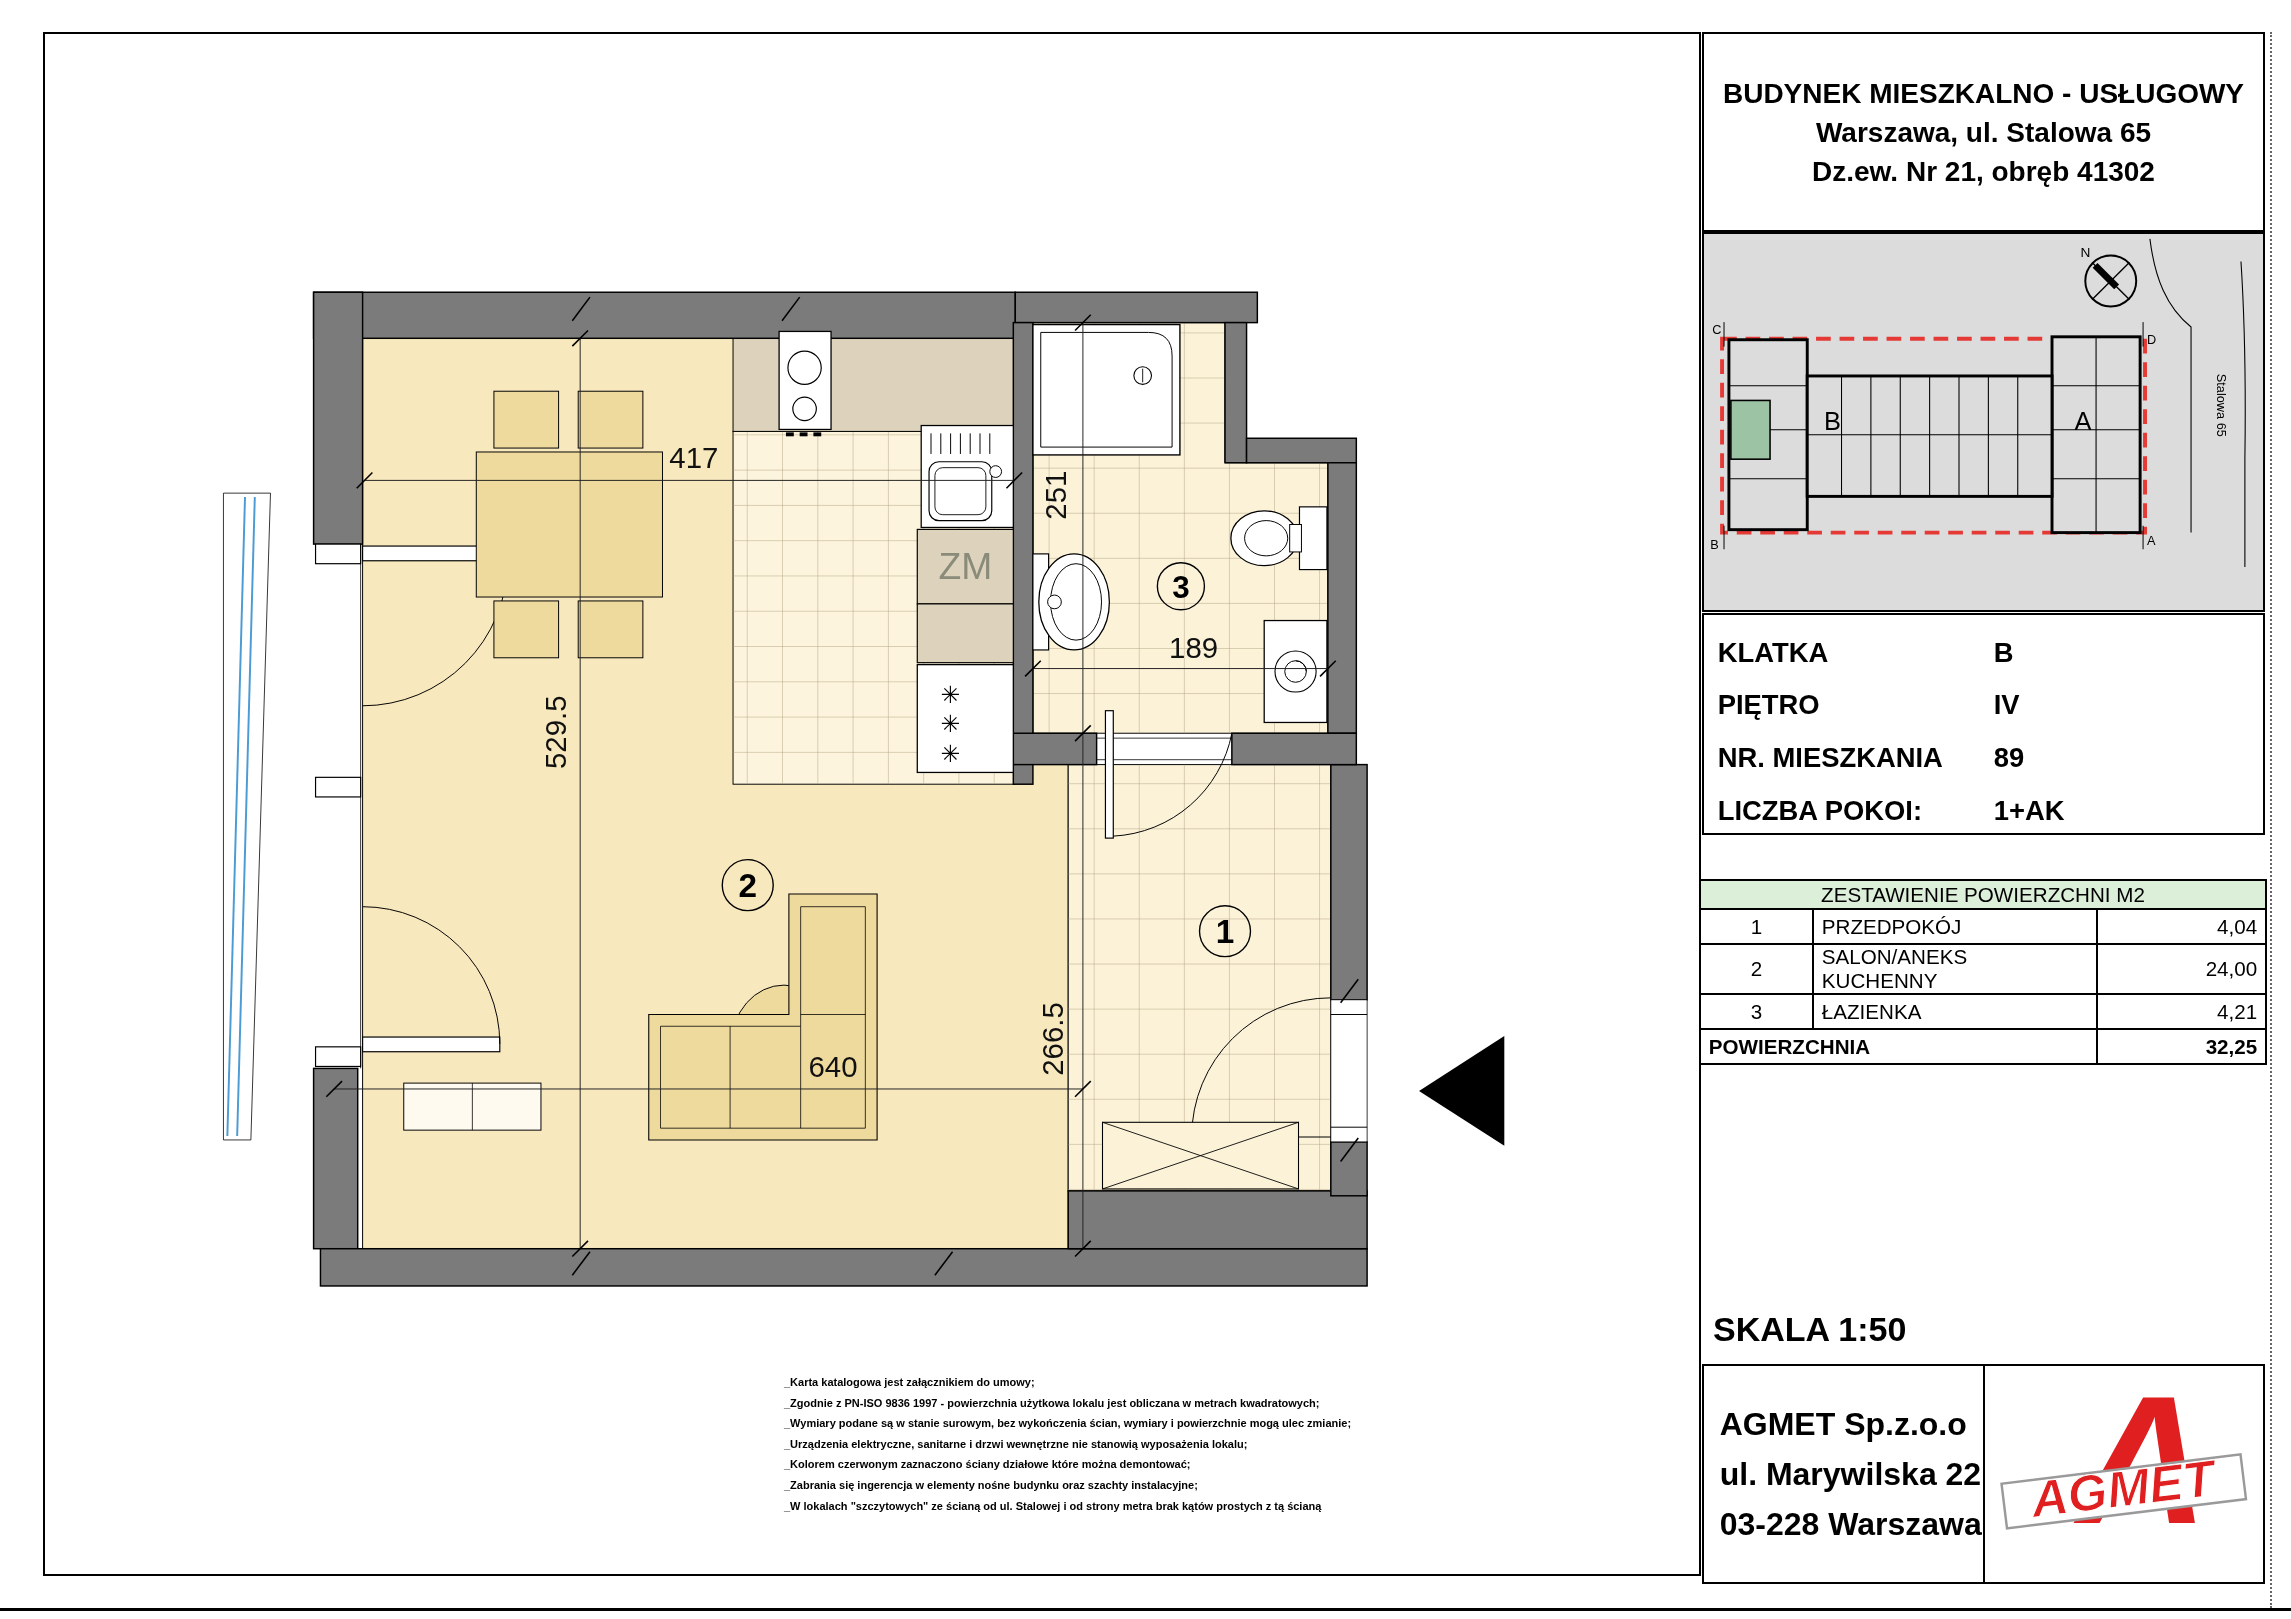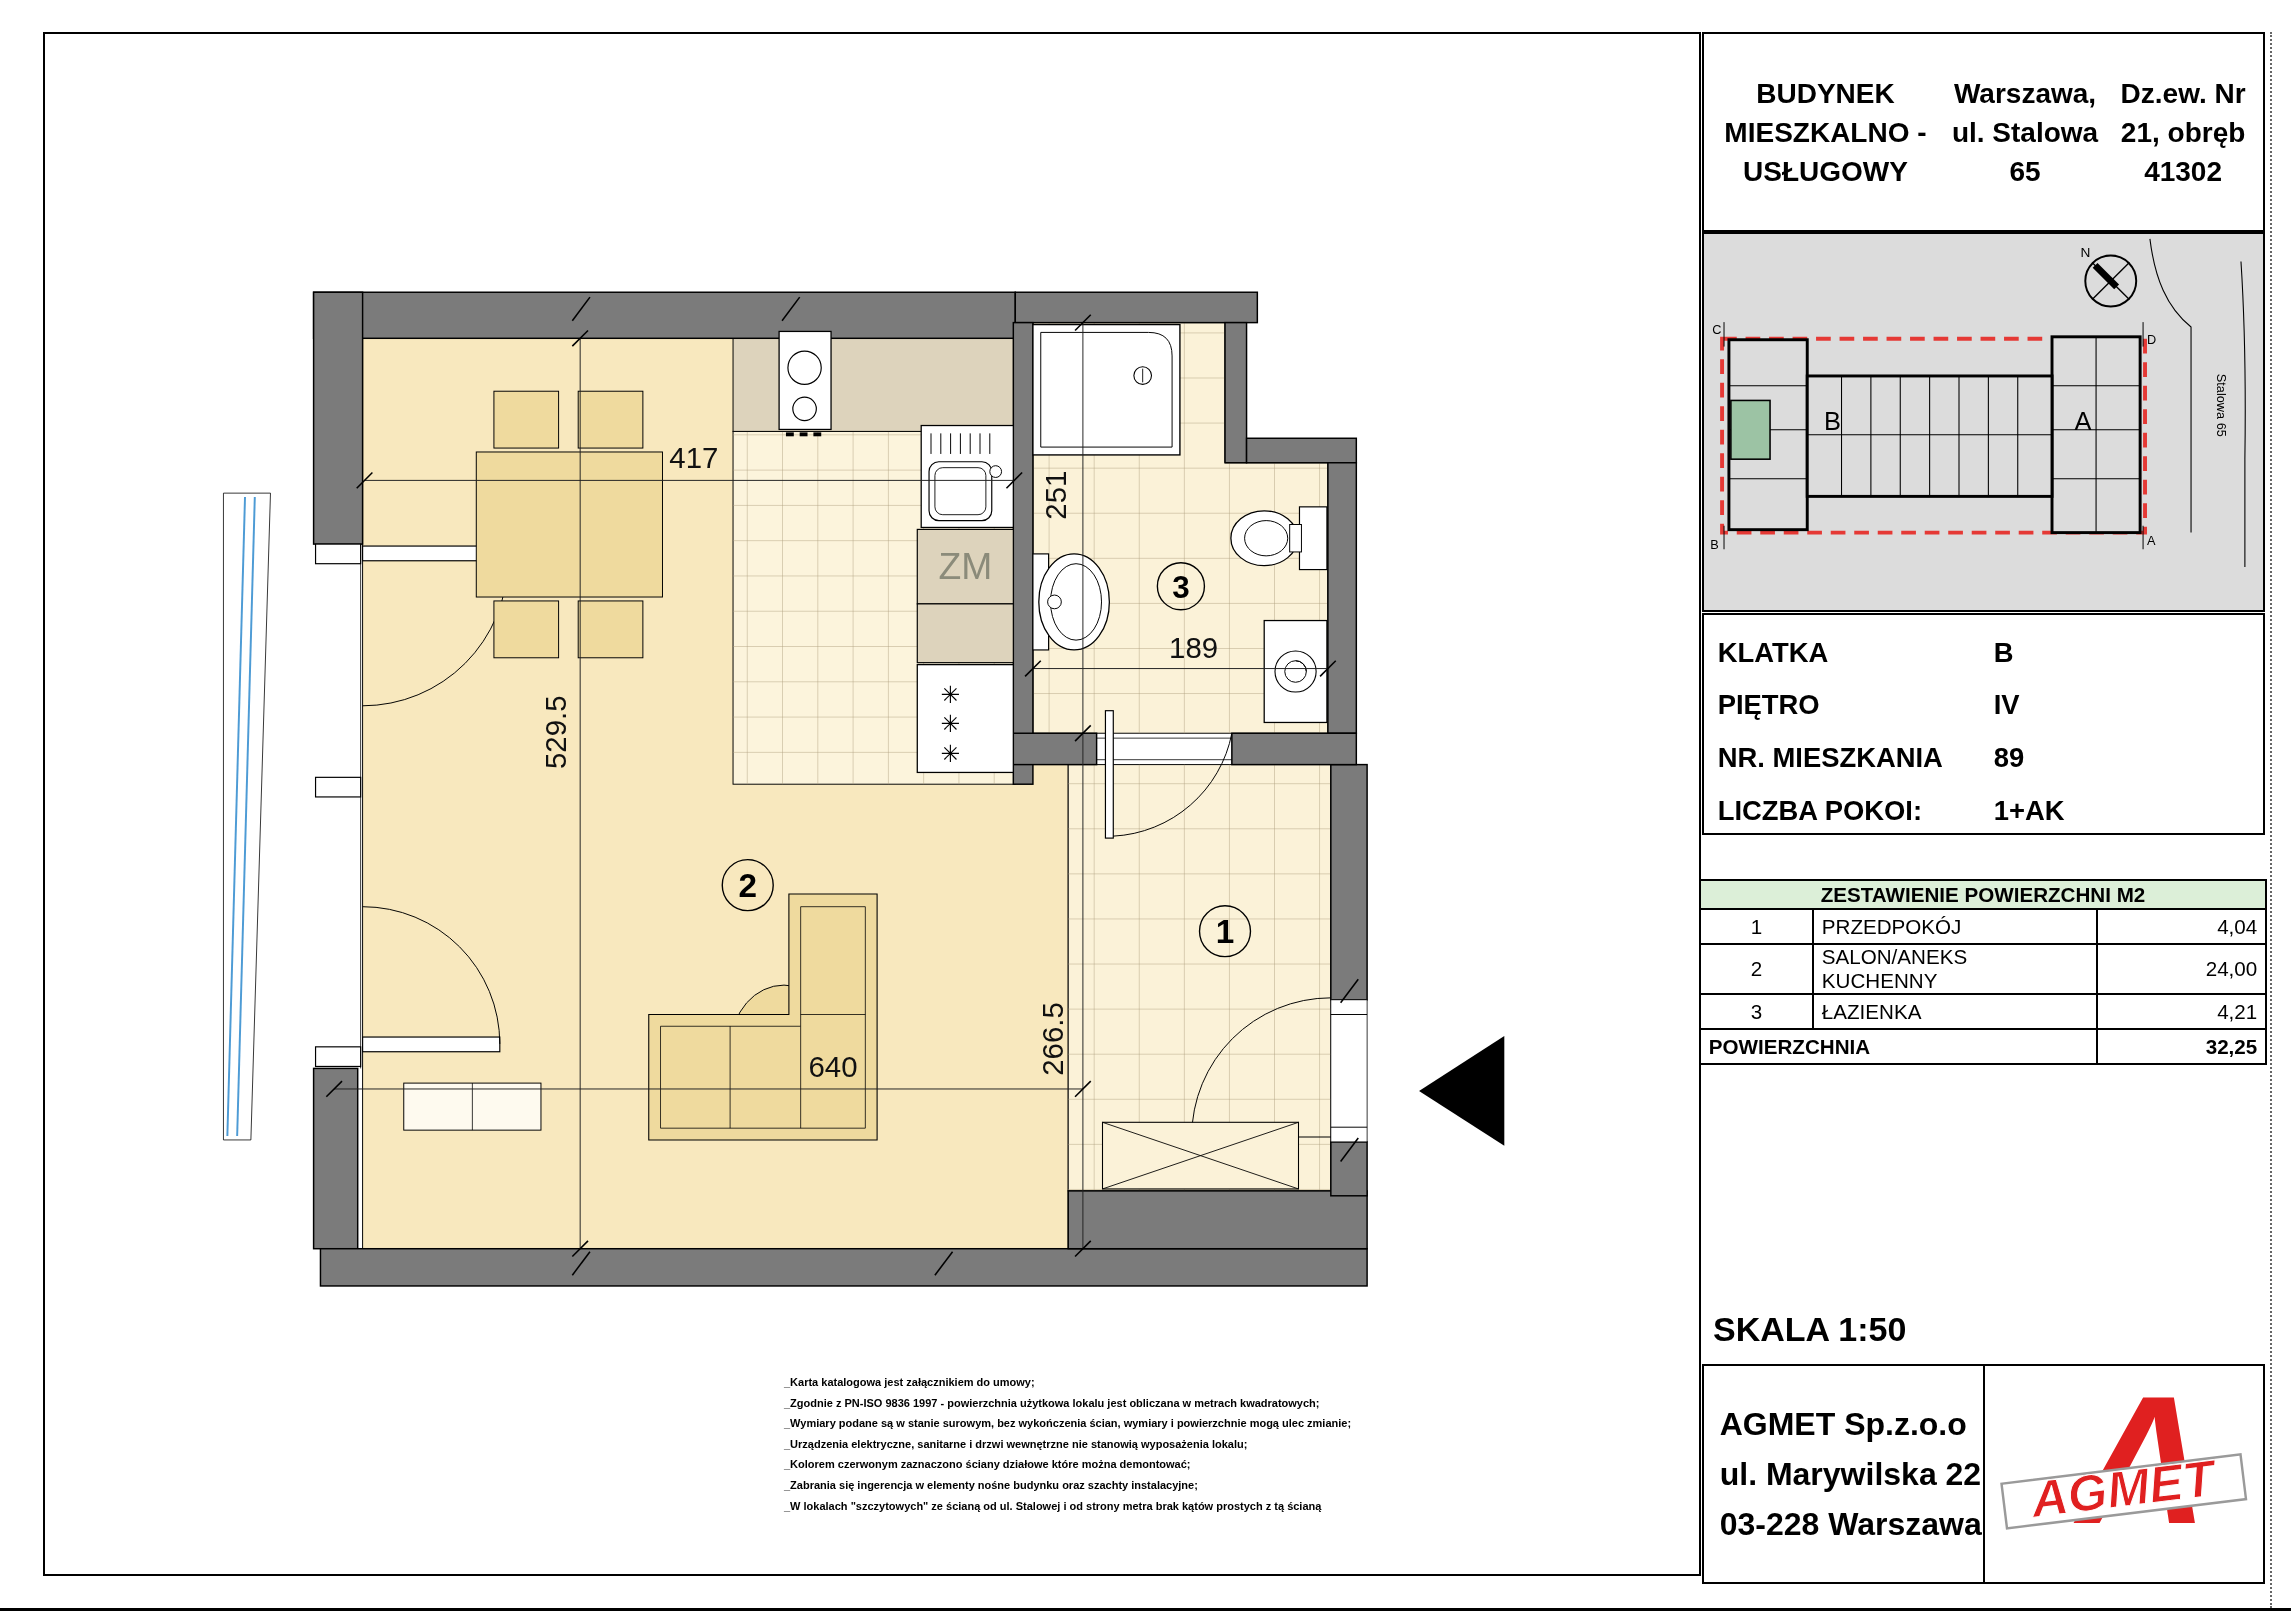--- a/index.html
+++ b/index.html
@@ -1,29 +1,29 @@
 <!DOCTYPE html>
 <html><head>
 <meta charset="utf-8">
 <style>
   html,body{margin:0;padding:0;background:#fff;}
   body{width:2292px;height:1619px;position:relative;overflow:hidden;
        font-family:"Liberation Sans","DejaVu Sans",sans-serif;color:#000;}
   .abs{position:absolute;}
   .box{position:absolute;border:2.9px solid #000;box-sizing:border-box;background:#fff;}
   
-  .hdr{display:flex;flex-direction:row;justify-content:center;align-items:center;
+  .hdr{display:flex;flex-direction:column;justify-content:center;align-items:center;
        font-weight:bold;font-size:28px;line-height:39px;text-align:center;}
   
   .inforow{position:absolute;left:13.7px;font-weight:bold;font-size:27.4px;white-space:nowrap;}
   .inforow .val{position:absolute;left:276px;top:0;}
   
   table.area{border-collapse:collapse;table-layout:fixed;width:566px;font-size:20.6px;}
   table.area td,table.area th{border:2px solid #000;padding:0 7.8px;height:35px;box-sizing:border-box;}
-  table.area th{background:#DCEFD8;font-weight:bold;text-align:center;height:29px;margin-left:16px;}
+  table.area th{background:#DCEFD8;font-weight:normal;text-align:center;height:29px;margin-left:16px;}
   td.c-num{text-align:center;}
   td.c-val{text-align:right;font-variant-numeric:tabular-nums;}
   tr.total td{font-weight:bold;}
   
   .company-lines{position:absolute;left:15.7px;top:50%;transform:translateY(-50%);
       font-weight:bold;font-size:32px;line-height:50px;white-space:nowrap;}
   .footnotes{position:absolute;left:784px;top:1372px;font-size:11px;font-weight:bold;
       line-height:20.6px;white-space:nowrap;}
   .skala{position:absolute;left:1713px;top:1310px;font-size:34px;font-weight:bold;}
   .dotted-edge{position:absolute;left:2270px;top:32px;height:1576px;border-left:2px dotted #666;}

